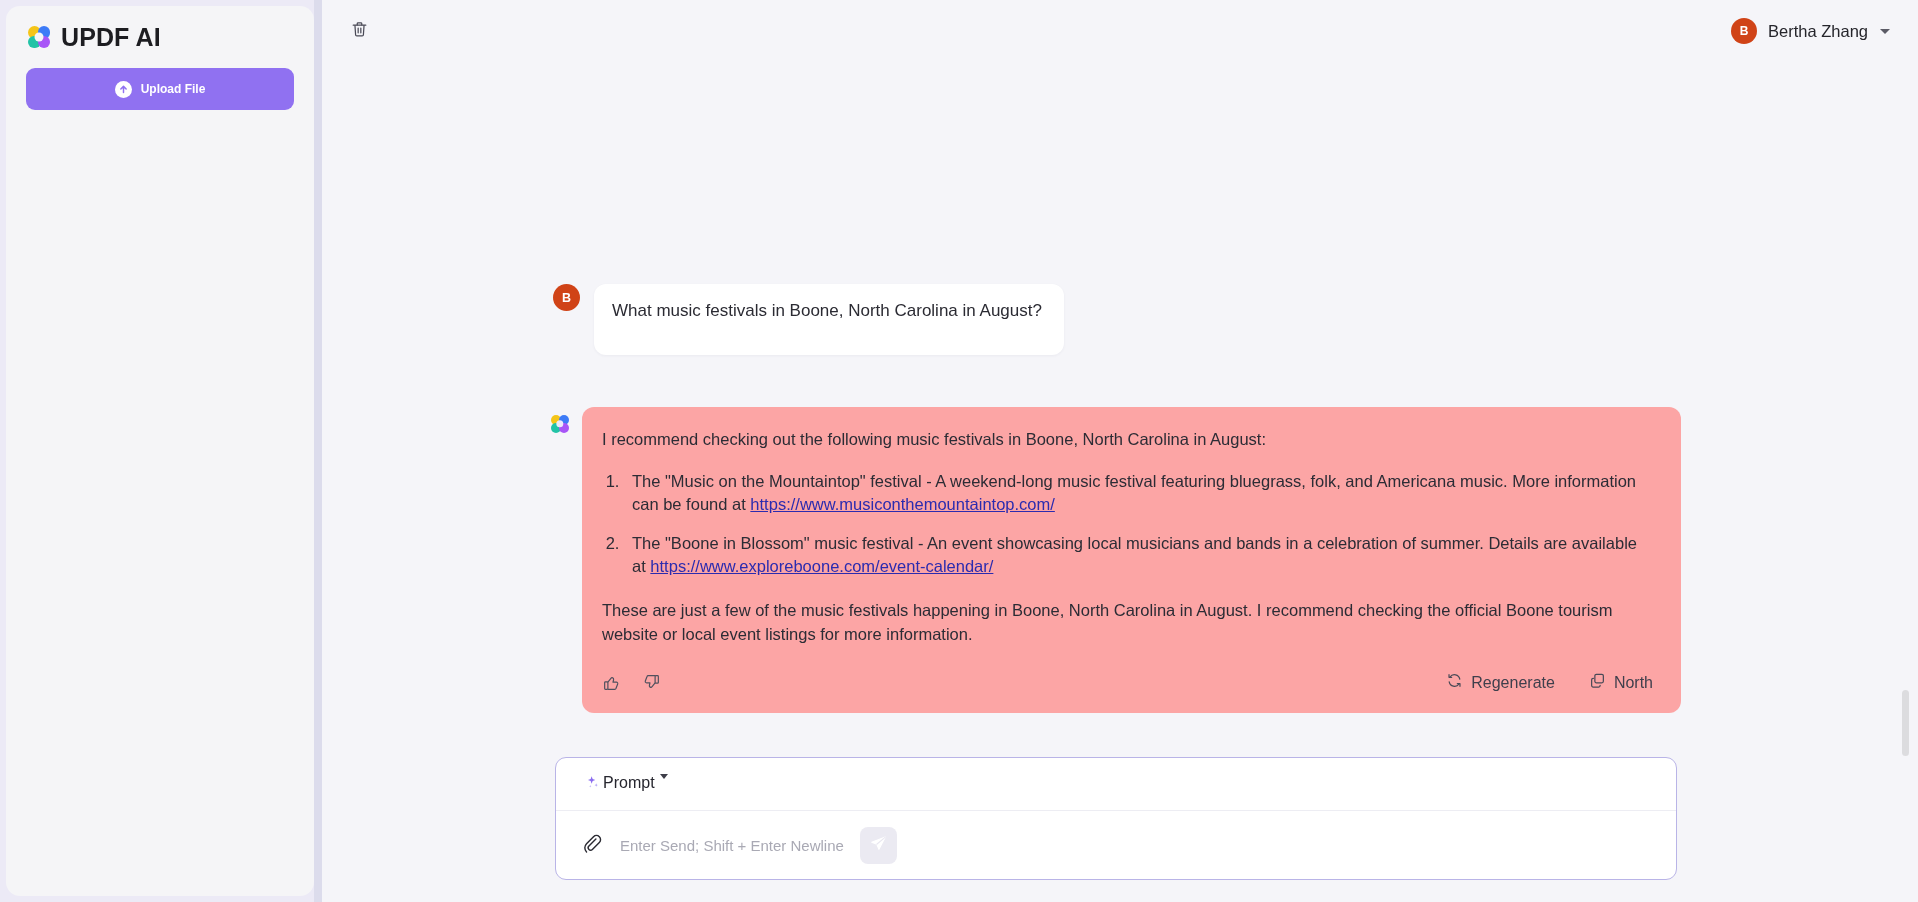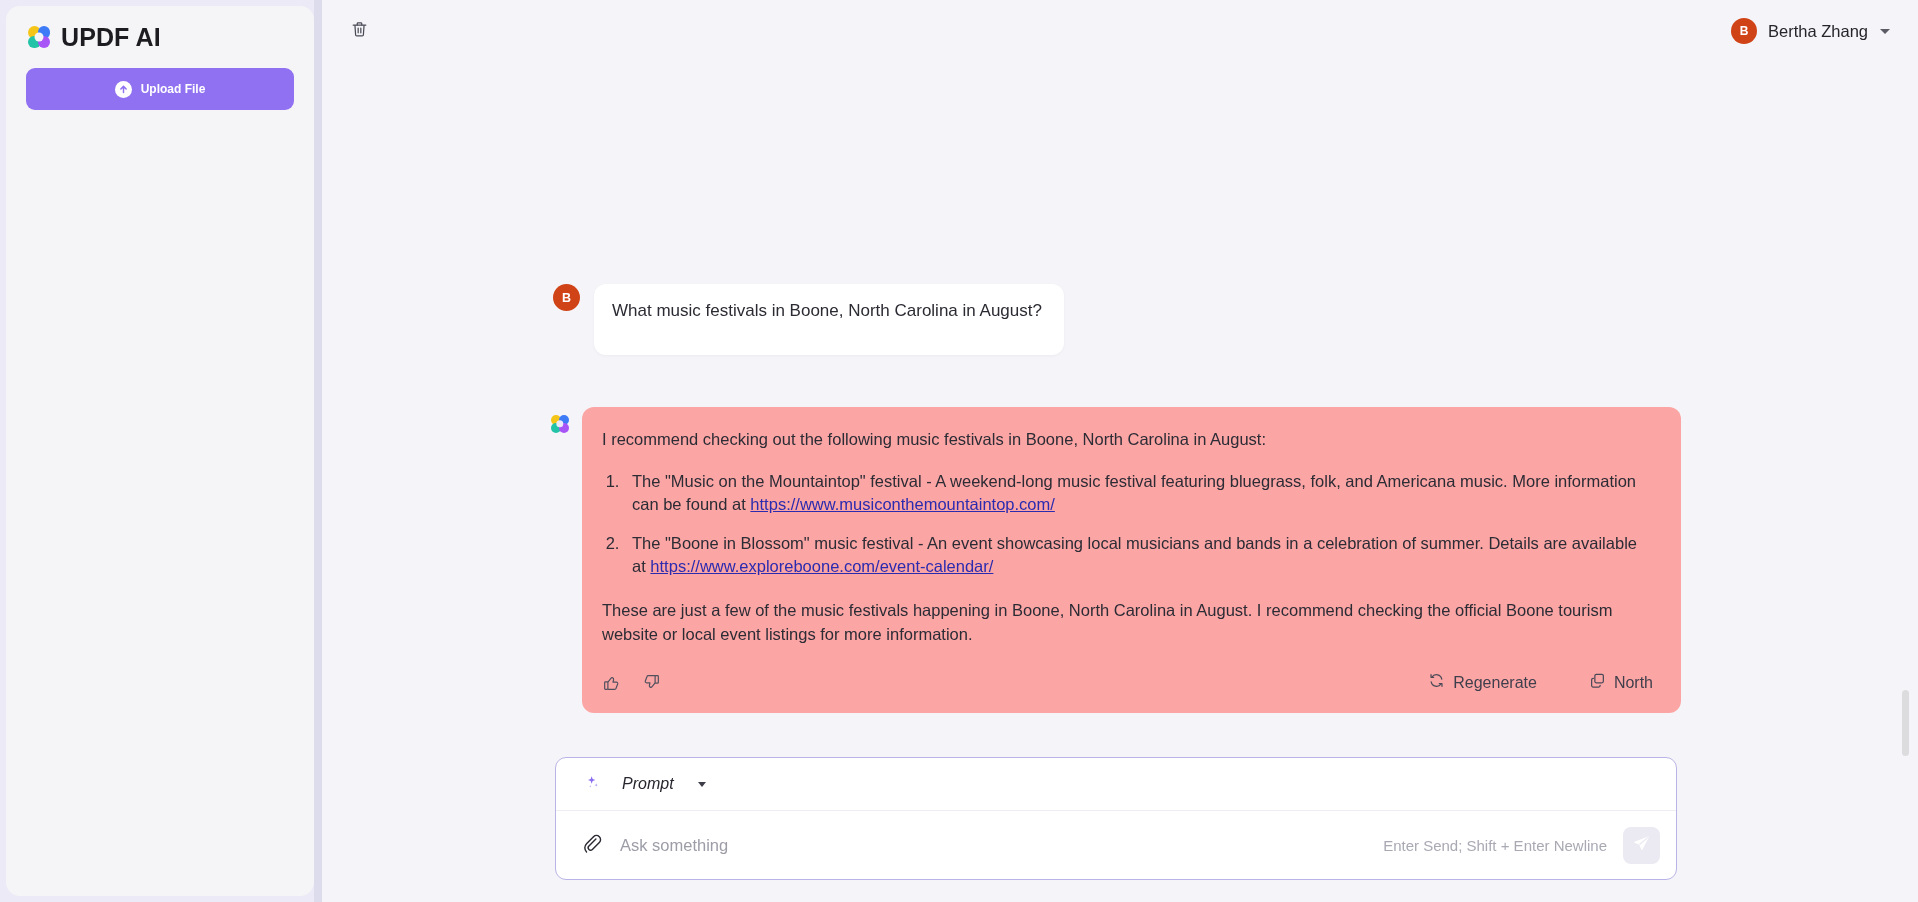--- a/index.html
+++ b/index.html
@@ -260,21 +260,21 @@
   }
 
   .ai-actions {
     display: flex;
     align-items: center;
     justify-content: space-between;
     margin-top: 24px;
     padding-bottom: 2px;
   }
   .act-left { display: flex; align-items: center; gap: 21px; }
-  .act-right { display: flex; align-items: flex-start; gap: 48px; }
+  .act-right { display: flex; align-items: flex-start; gap: 30px; }
 
   .act-btn {
     display: flex; align-items: center; gap: 8px;
     cursor: pointer;
     font-size: 16px;
     color: #3f3f4c;
     background: transparent;
     border: none;
     font-family: "Liberation Sans", sans-serif;
     padding: 2px 2px;
@@ -303,26 +303,25 @@
   .composer-top {
     height: 53px;
     display: flex;
     align-items: center;
     padding: 0 22px;
     border-bottom: 1px solid #ededf3;
   }
 
   .prompt-select {
     display: flex;
-    align-items: center;
-    gap: 21px;
+    align-items: flex-start;
+    gap: 2px;
     cursor: pointer;
     padding: 4px 6px;
     border-radius: 6px;
-    font-style: italic;
   }
 
   .prompt-label {
     font-size: 16px;
     color: #26262e;
   }
 
   .caret-sm {
     width: 0; height: 0;
     border-left: 4.5px solid transparent;
@@ -542,21 +541,20 @@
 
         <div class="composer-bottom">
           <button class="attach-btn">
             <span>
               <svg width="21" height="21" viewBox="0 0 22 22" fill="none">
                 <path d="M15.6 6.4L8.3 13.7c-1 1-1 2.6 0 3.6s2.6 1 3.6 0l7.3-7.3c1.7-1.7 1.7-4.4 0-6.1s-4.4-1.7-6.1 0l-7.3 7.3c-2.4 2.4-2.4 6.2 0 8.6" stroke="#2b2b33" stroke-width="1.5" stroke-linecap="round" stroke-linejoin="round"></path>
               </svg>
             </span>
           </button>
 
-          <input class="ask-input" type="text" placeholder="Ask something" style="">
 
           <span class="hint">Enter Send; Shift + Enter Newline</span>
 
           <button class="send-btn">
             <span>
               <svg width="19" height="19" viewBox="0 0 20 20" fill="none">
                 <path d="M17.2 3.2L2.8 8.6l5.4 2.2 2.2 5.4z" fill="#ffffff" stroke="#ffffff" stroke-width="1.1" stroke-linejoin="round"></path>
                 <path d="M17.2 3.2l-9 7.6" stroke="#e8e7f0" stroke-width="1.1" stroke-linecap="round"></path>
               </svg>
             </span>

